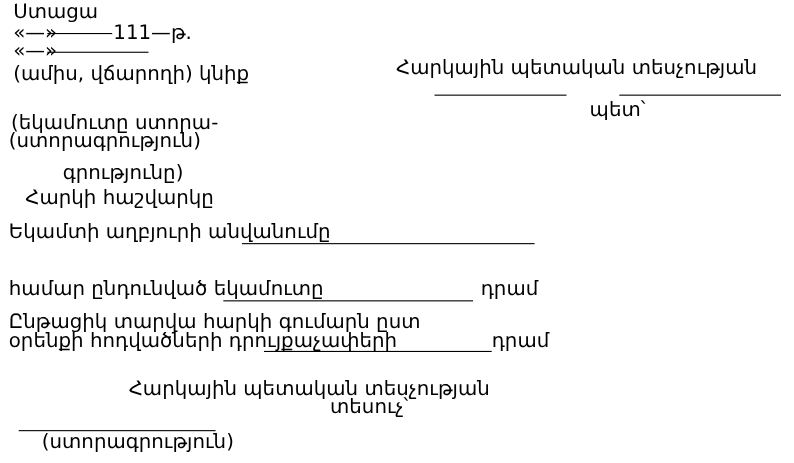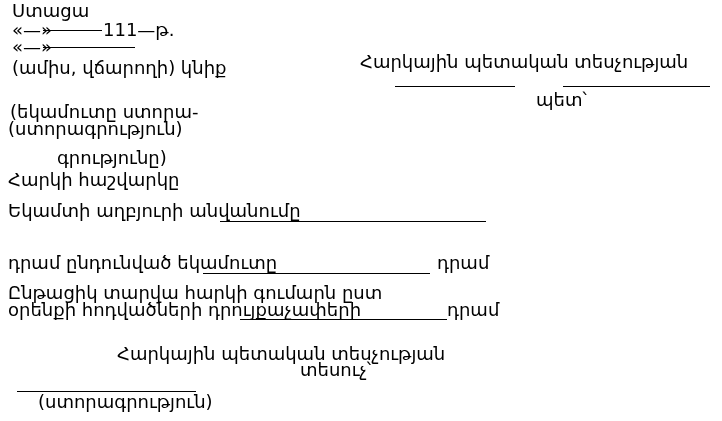--- a/index.html
+++ b/index.html
@@ -47,26 +47,26 @@
 
   <div class="t" style="left:360px; top:54px;">Հարկային պետական տեսչության</div>
   <div class="hline" style="left:395px; top:86px; width:120px;"></div>
   <div class="t" style="left:536px; top:71px;margin-top:21px;">պետ՝</div>
   <div class="hline" style="left:563px; top:86px; width:147px;"></div>
 
   <div class="t" style="left:10px; top:104px;">(եկամուտը ստորա-</div>
   <div class="t" style="left:8px; top:121px;">(ստորագրություն)</div>
   <div class="t" style="left:57px; top:150px;">գրությունը)</div>
 
-  <div class="t" style="left:8px; top:172px;">Հարկի հաշվարկը</div>
+  <div class="t" style="left:23px; top:172px;">Հարկի հաշվարկը</div>
 
   <div class="t" style="left:8px; top:203px;text-align:right;">Եկամտի աղբյուրի անվանումը</div>
   <div class="hline" style="left:220px; top:221px; width:266px;"></div>
 
-  <div class="t" style="left:8px; top:255px;">դրամ ընդունված եկամուտը</div>
+  <div class="t" style="left:8px; top:255px;">համար ընդունված եկամուտը</div>
   <div class="hline" style="left:203px; top:273px; width:227px;"></div>
   <div class="t" style="left:437px; top:255px;">դրամ</div>
 
   <div class="t" style="left:8px; top:302px;">օրենքի հոդվածների դրույքաչափերի</div>
   <div class="t" style="left:8px; top:285px;">Ընթացիկ տարվա հարկի գումարն ըստ</div>
   <div class="hline" style="left:240px; top:319px; width:207px;"></div>
   <div class="t" style="left:447px; top:302px;">դրամ</div>
 
   <div class="t" style="left:117px; top:346px;">Հարկային պետական տեսչության</div>
   <div class="t" style="left:300px; top:362px;">տեսուչ՝</div>

